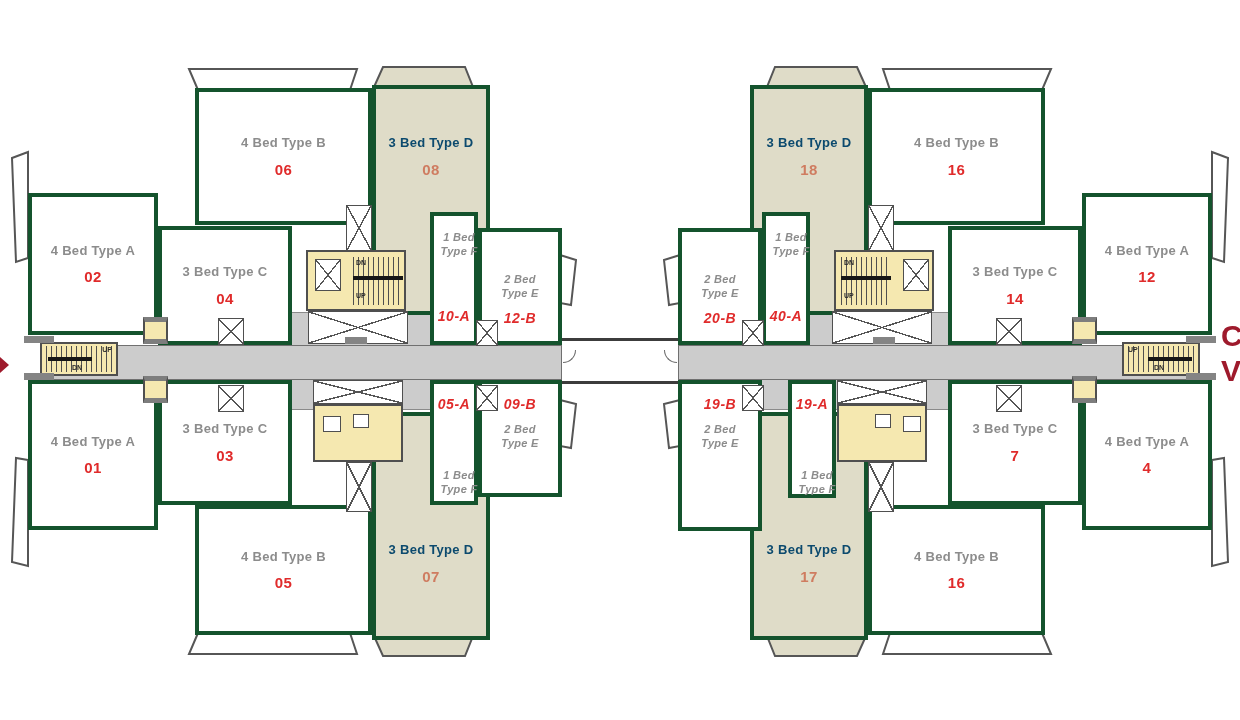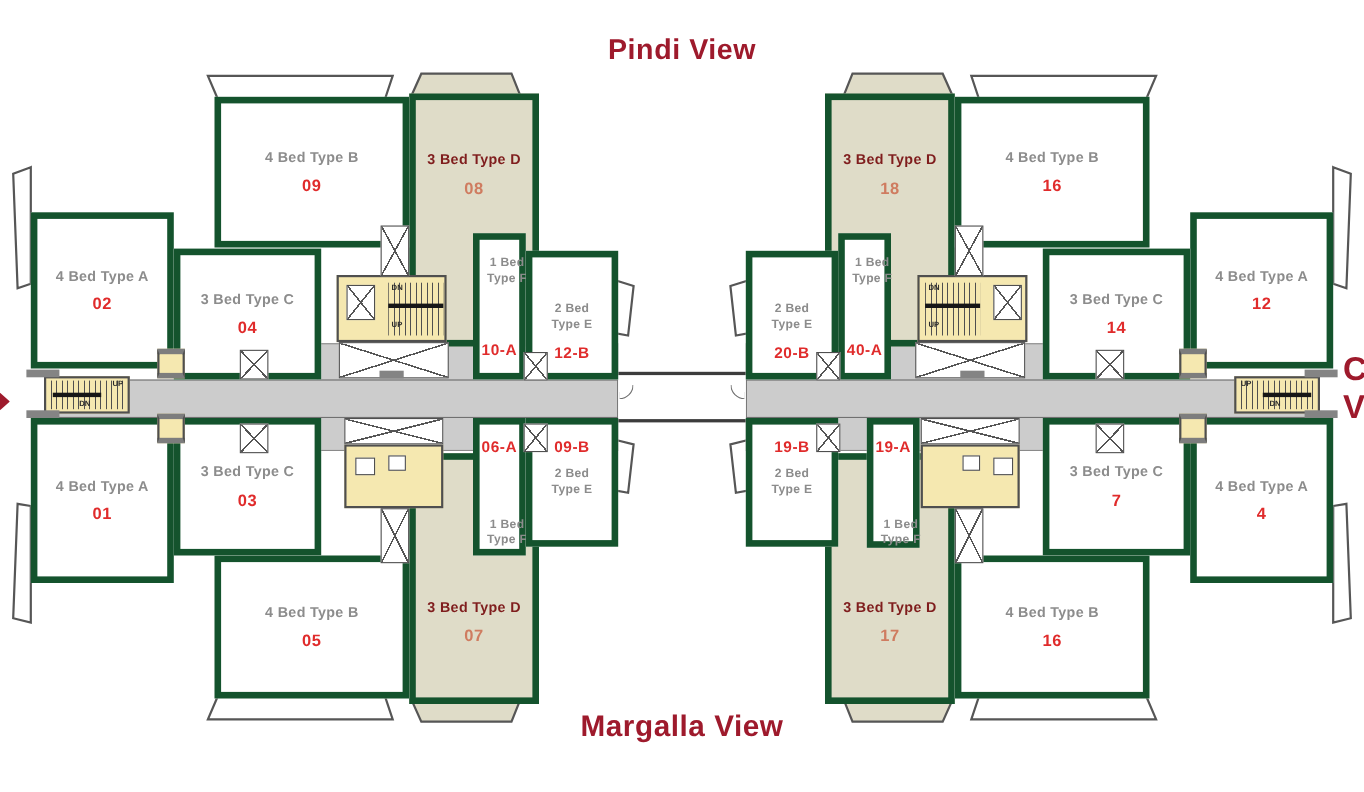--- a/index.html
+++ b/index.html
@@ -16,30 +16,30 @@
   
   .lobby{position:absolute;background:#cccccc;border:1px solid #8a8a8a;z-index:1;box-sizing:border-box;}
   .corridor{position:absolute;background:#cccccc;border:1.5px solid #707070;z-index:2;box-sizing:border-box;}
   .bridge{position:absolute;background:#ffffff;border-top:3px solid #3c3c3c;border-bottom:3px solid #3c3c3c;
           z-index:2;box-sizing:border-box;}
   .arc{position:absolute;z-index:3;width:13px;height:13px;box-sizing:border-box;}
   .arc.l{border-right:1.5px solid #6a6a6a;border-bottom:1.5px solid #6a6a6a;border-bottom-right-radius:13px;}
   .arc.r{border-left:1.5px solid #6a6a6a;border-bottom:1.5px solid #6a6a6a;border-bottom-left-radius:13px;}
 
   
-  .unit{position:absolute;background:#fff;border:6px solid #14532d;box-sizing:border-box;z-index:3;
+  .unit{position:absolute;background:#fff;border:4px solid #14532d;box-sizing:border-box;z-index:3;
         display:flex;flex-direction:column;align-items:center;justify-content:center;text-align:center;}
   .unit.beige{background:#dfdcc8;}
   .utype{font-weight:bold;font-size:13px;color:#8c8c8c;letter-spacing:.3px;line-height:1.3;}
   .unum{font-weight:bold;font-size:15px;color:#e02b2b;margin-top:9px;letter-spacing:.5px;}
-  .beige .utype{color:#7f1d1d;}
+  .beige .utype{color:#0c4a6e;}
   .beige .unum{color:#cf7c60;}
   .label-upper{justify-content:flex-start;padding-top:46px;}
   .label-lower{justify-content:flex-start;padding-top:126px;}
-  .unit.small{display:block;}
+  .unit.small{display:block;font-style:italic;}
   .unit.small span{position:absolute;left:0;right:0;text-align:center;margin:0;}
   .unit.small .utype{font-size:11px;width:50px;margin:0 auto;line-height:1.3;}
   .unit.small .unum{font-size:14px;}
 
   
   .core{position:absolute;background:#f5e8b0;border:2px solid #4f4f4f;box-sizing:border-box;z-index:4;}
   .stair{position:absolute;background:#f5e8b0;border:2px solid #4f4f4f;box-sizing:border-box;z-index:4;}
   .hatch{position:absolute;background:repeating-linear-gradient(90deg,#4f4f4f 0 1px,transparent 1px 5px);}
   .bar{position:absolute;background:#161616;height:4px;}
   .stair-lbl{position:absolute;font-weight:bold;font-size:7px;color:#2b2b2b;z-index:5;line-height:1;}
@@ -80,22 +80,20 @@
       <polygon points="680,400 664,404 669,448 680,446"></polygon>
     </g>
     <g stroke="#565656" stroke-width="2" fill="#dfdcc8">
       <polygon points="374,87 383,67 465,67 473,87"></polygon>
       <polygon points="866,87 857,67 775,67 767,87"></polygon>
       <polygon points="374,636 383,656 465,656 473,636"></polygon>
       <polygon points="866,636 857,656 775,656 767,636"></polygon>
     </g>
   </svg>
 
-  <div class="title" id="title-top">Pindi View</div>
-  <div class="title" id="title-bottom">Margalla View</div>
 
   <div class="lobby" style="left:288px;top:312px;width:274px;height:34px"></div>
   <div class="lobby" style="left:288px;top:379px;width:274px;height:31px"></div>
   <div class="lobby" style="left:678px;top:312px;width:274px;height:34px"></div>
   <div class="lobby" style="left:678px;top:379px;width:274px;height:31px"></div>
   <div class="corridor" style="left:40px;top:345px;width:522px;height:35px"></div>
   <div class="corridor" style="left:678px;top:345px;width:522px;height:35px"></div>
   <div class="bridge" style="left:562px;top:338px;width:116px;height:46px"></div>
   <div class="arc l" style="left:563px;top:350px"></div>
   <div class="arc r" style="left:664px;top:350px"></div>
@@ -112,21 +110,21 @@
     <span class="utype">3 Bed Type D</span>
     <span class="unum">18</span>
   </div>
   <div class="unit beige label-lower" style="left:750px;top:412px;width:118px;height:228px">
     <span class="utype">3 Bed Type D</span>
     <span class="unum">17</span>
   </div>
 
   <div class="unit" style="left:195px;top:88px;width:177px;height:137px">
     <span class="utype">4 Bed Type B</span>
-    <span class="unum">09</span>
+    <span class="unum">06</span>
   </div>
   <div class="unit" style="left:28px;top:193px;width:130px;height:142px">
     <span class="utype">4 Bed Type A</span>
     <span class="unum">02</span>
   </div>
   <div class="unit" style="left:158px;top:226px;width:134px;height:119px">
     <span class="utype">3 Bed Type C</span>
     <span class="unum">04</span>
   </div>
   <div class="unit" style="left:158px;top:380px;width:134px;height:125px">
@@ -144,21 +142,21 @@
 
   <div class="unit small" style="left:430px;top:212px;width:48px;height:133px">
     <span class="utype" style="top:14px">1 Bed Type F</span>
     <span class="unum" style="top:92px">10-A</span>
   </div>
   <div class="unit small" style="left:478px;top:228px;width:84px;height:117px">
     <span class="utype" style="top:40px">2 Bed Type E</span>
     <span class="unum" style="top:78px">12-B</span>
   </div>
   <div class="unit small" style="left:430px;top:380px;width:48px;height:125px">
-    <span class="unum" style="top:12px">06-A</span>
+    <span class="unum" style="top:12px">05-A</span>
     <span class="utype" style="top:84px">1 Bed Type F</span>
   </div>
   <div class="unit small" style="left:478px;top:380px;width:84px;height:117px">
     <span class="unum" style="top:12px">09-B</span>
     <span class="utype" style="top:38px">2 Bed Type E</span>
   </div>
 
   <div class="unit" style="left:868px;top:88px;width:177px;height:137px">
     <span class="utype">4 Bed Type B</span>
     <span class="unum">16</span>
@@ -185,21 +183,21 @@
   </div>
 
   <div class="unit small" style="left:678px;top:228px;width:84px;height:117px">
     <span class="utype" style="top:40px">2 Bed Type E</span>
     <span class="unum" style="top:78px">20-B</span>
   </div>
   <div class="unit small" style="left:762px;top:212px;width:48px;height:133px">
     <span class="utype" style="top:14px">1 Bed Type F</span>
     <span class="unum" style="top:92px">40-A</span>
   </div>
-  <div class="unit small" style="left:678px;top:380px;width:84px;height:117px">
+  <div class="unit small" style="left:678px;top:380px;width:84px;height:151px">
     <span class="unum" style="top:12px">19-B</span>
     <span class="utype" style="top:38px">2 Bed Type E</span>
   </div>
   <div class="unit small" style="left:788px;top:380px;width:48px;height:118px">
     <span class="unum" style="top:12px">19-A</span>
     <span class="utype" style="top:84px">1 Bed Type F</span>
   </div>
 
   <div class="stair" style="left:40px;top:342px;width:78px;height:34px">
     <div class="hatch" style="left:4px;top:2px;right:4px;bottom:2px"></div>

